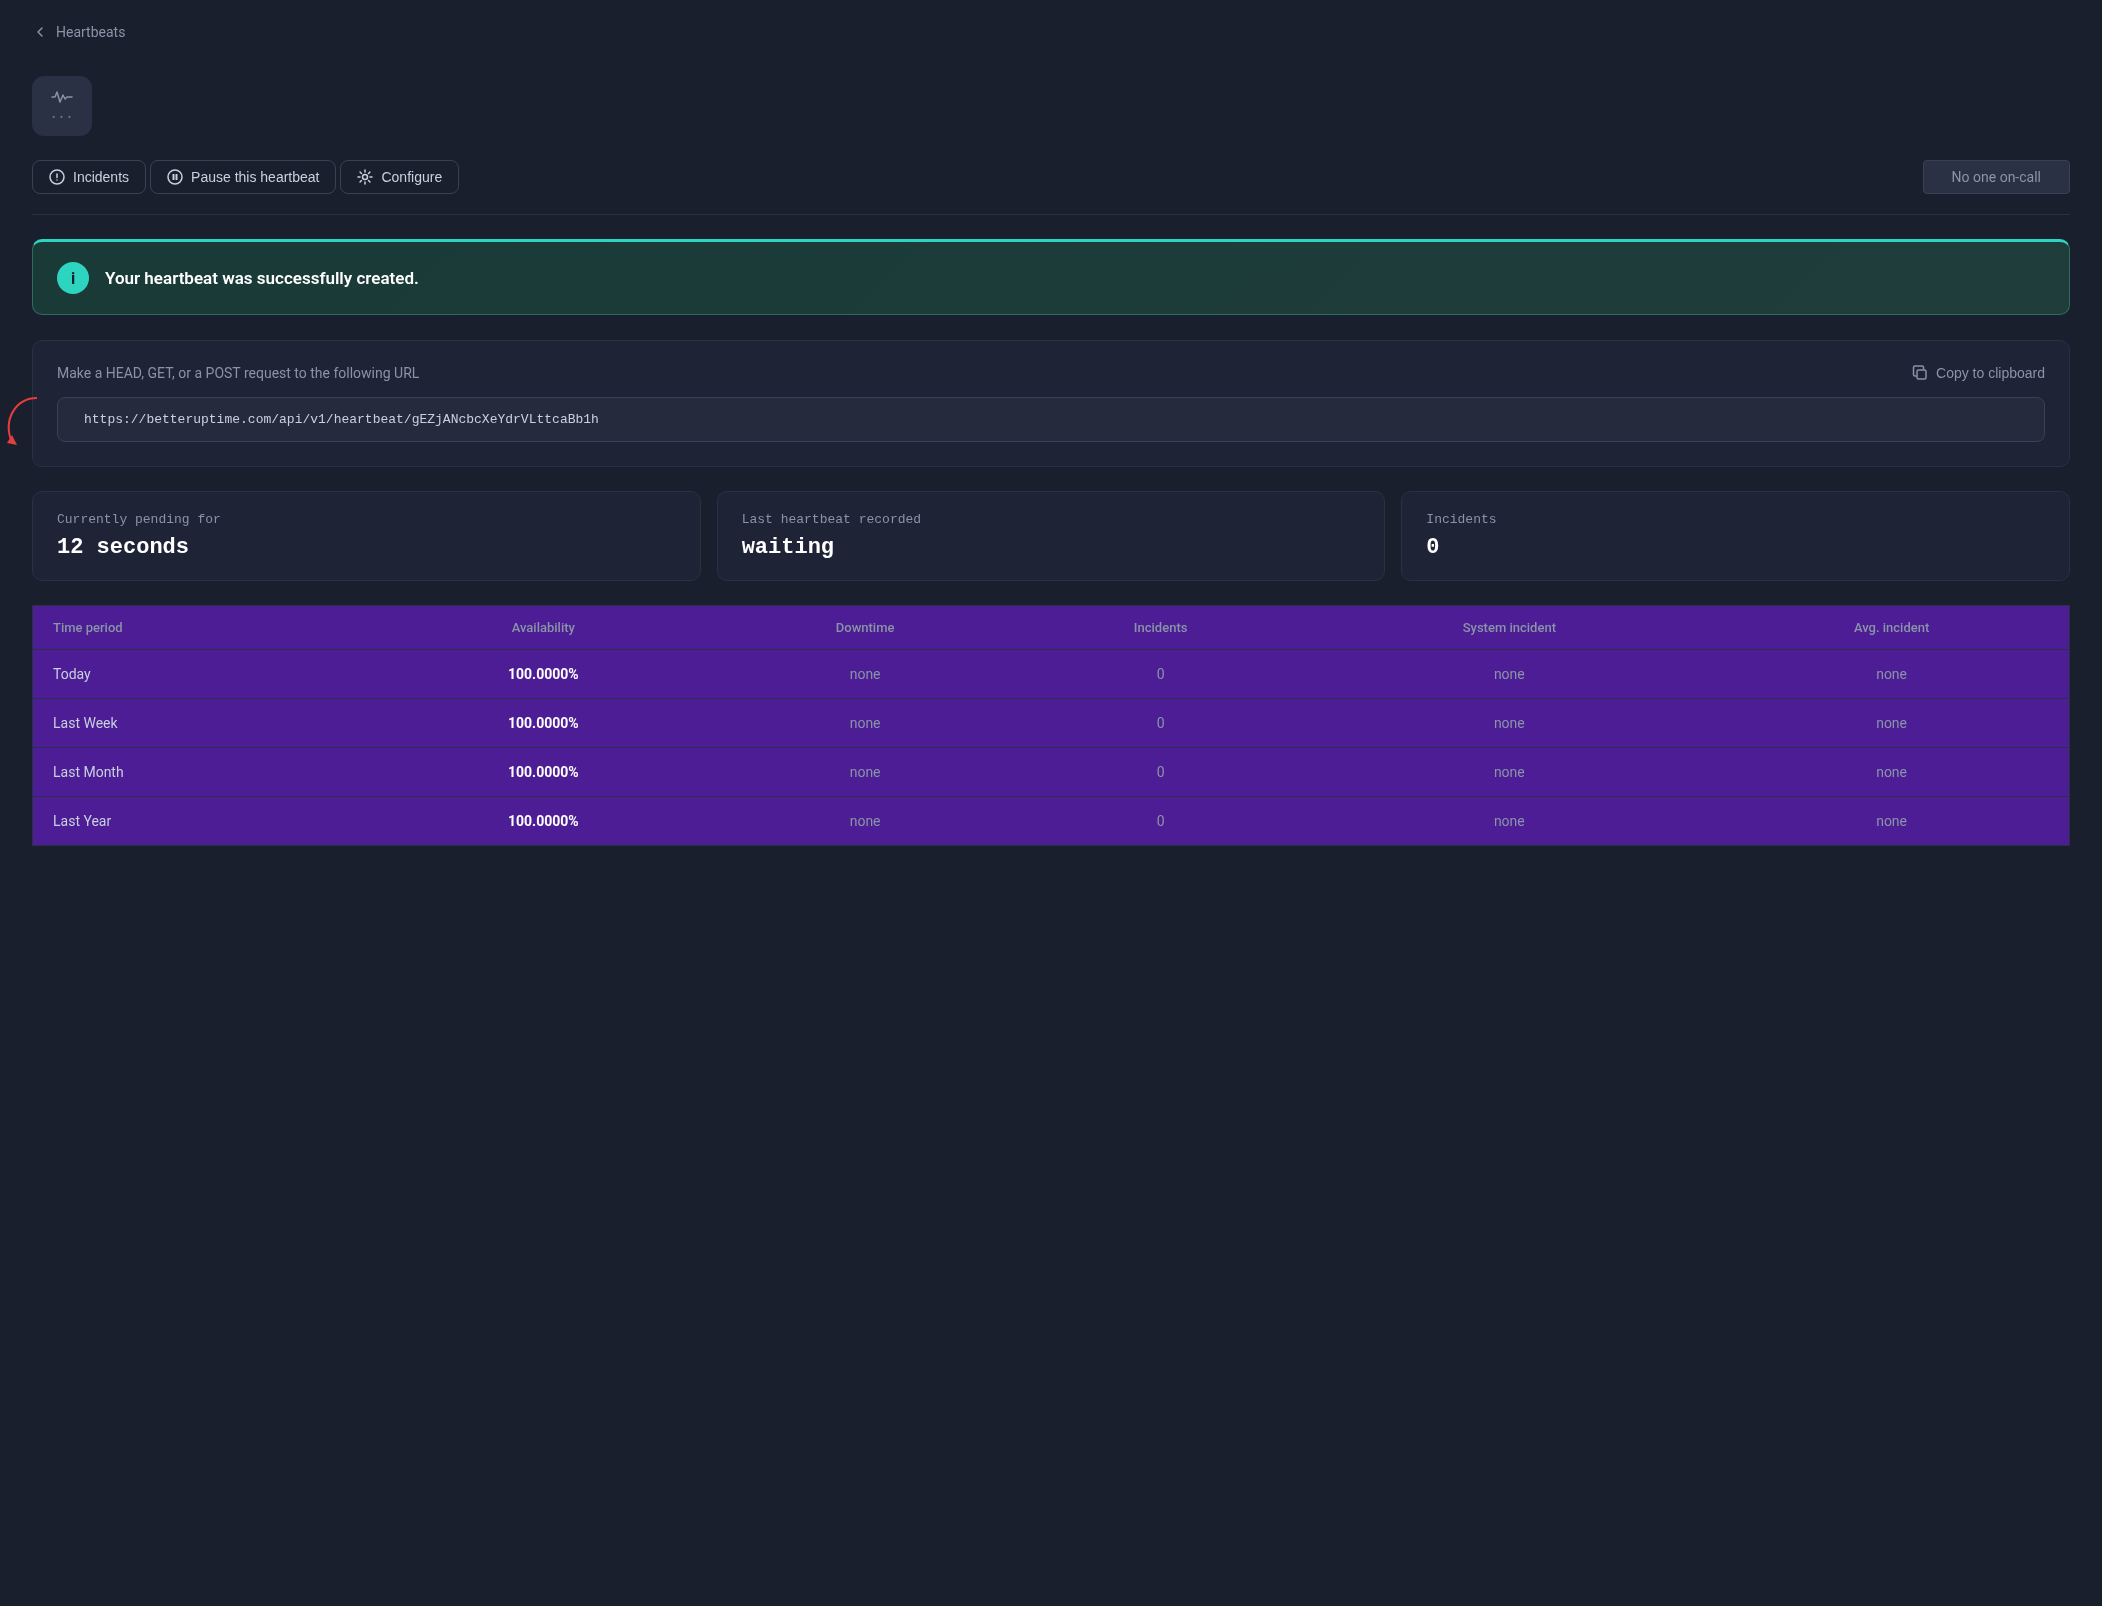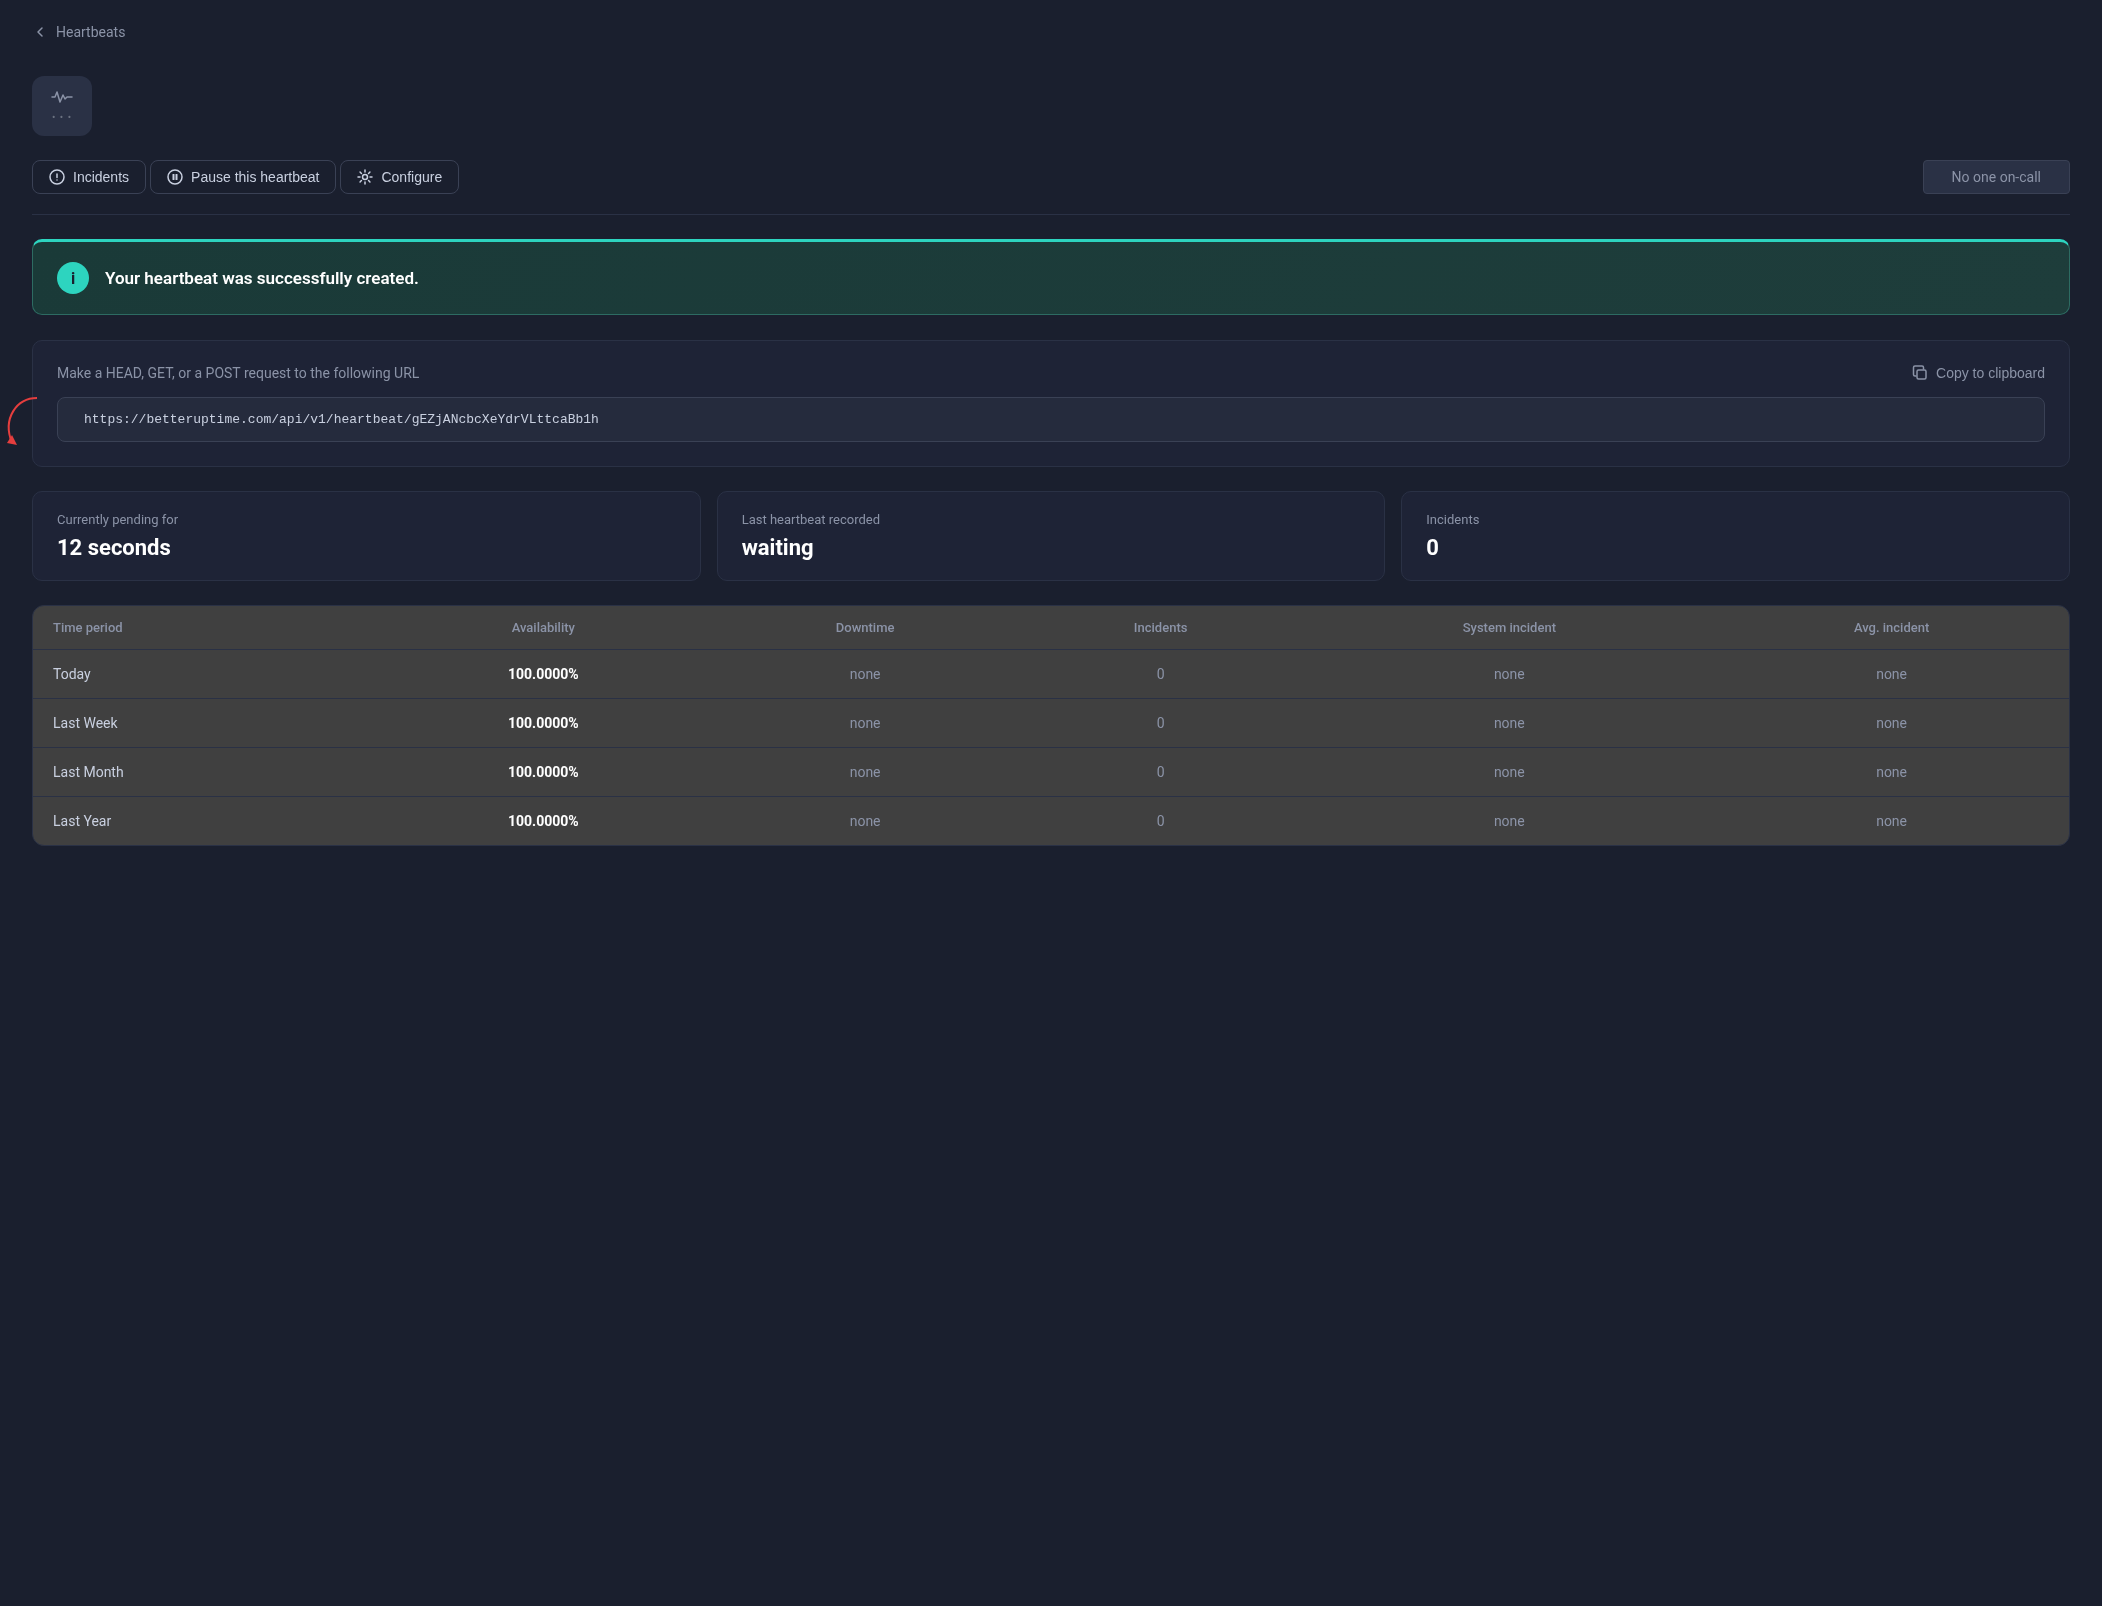--- a/index.html
+++ b/index.html
@@ -183,20 +183,21 @@
       font-size: 13px;
       color: #c9d0e0;
       word-break: break-all;
     }
 
     .stats-row {
       display: grid;
       grid-template-columns: 1fr 1fr 1fr;
       gap: 16px;
       margin-bottom: 24px;
+      font-family: Liberation Mono, monospace;
     }
 
     .stat-card {
       background: #1e2336;
       border: 1px solid #2a3145;
       border-radius: 10px;
       padding: 20px 24px;
     }
 
     .stat-label {
@@ -205,23 +206,23 @@
       margin-bottom: 8px;
     }
 
     .stat-value {
       font-size: 22px;
       font-weight: 700;
       color: #ffffff;
     }
 
     .table-card {
-      background: #404040;
+      background: #4c1d95;
       border: 1px solid #2a3145;
-      border-radius: 12px;
+      border-radius: 0;
       overflow: hidden;
     }
 
     table {
       width: 100%;
       border-collapse: collapse;
     }
 
     thead th {
       padding: 14px 20px;

